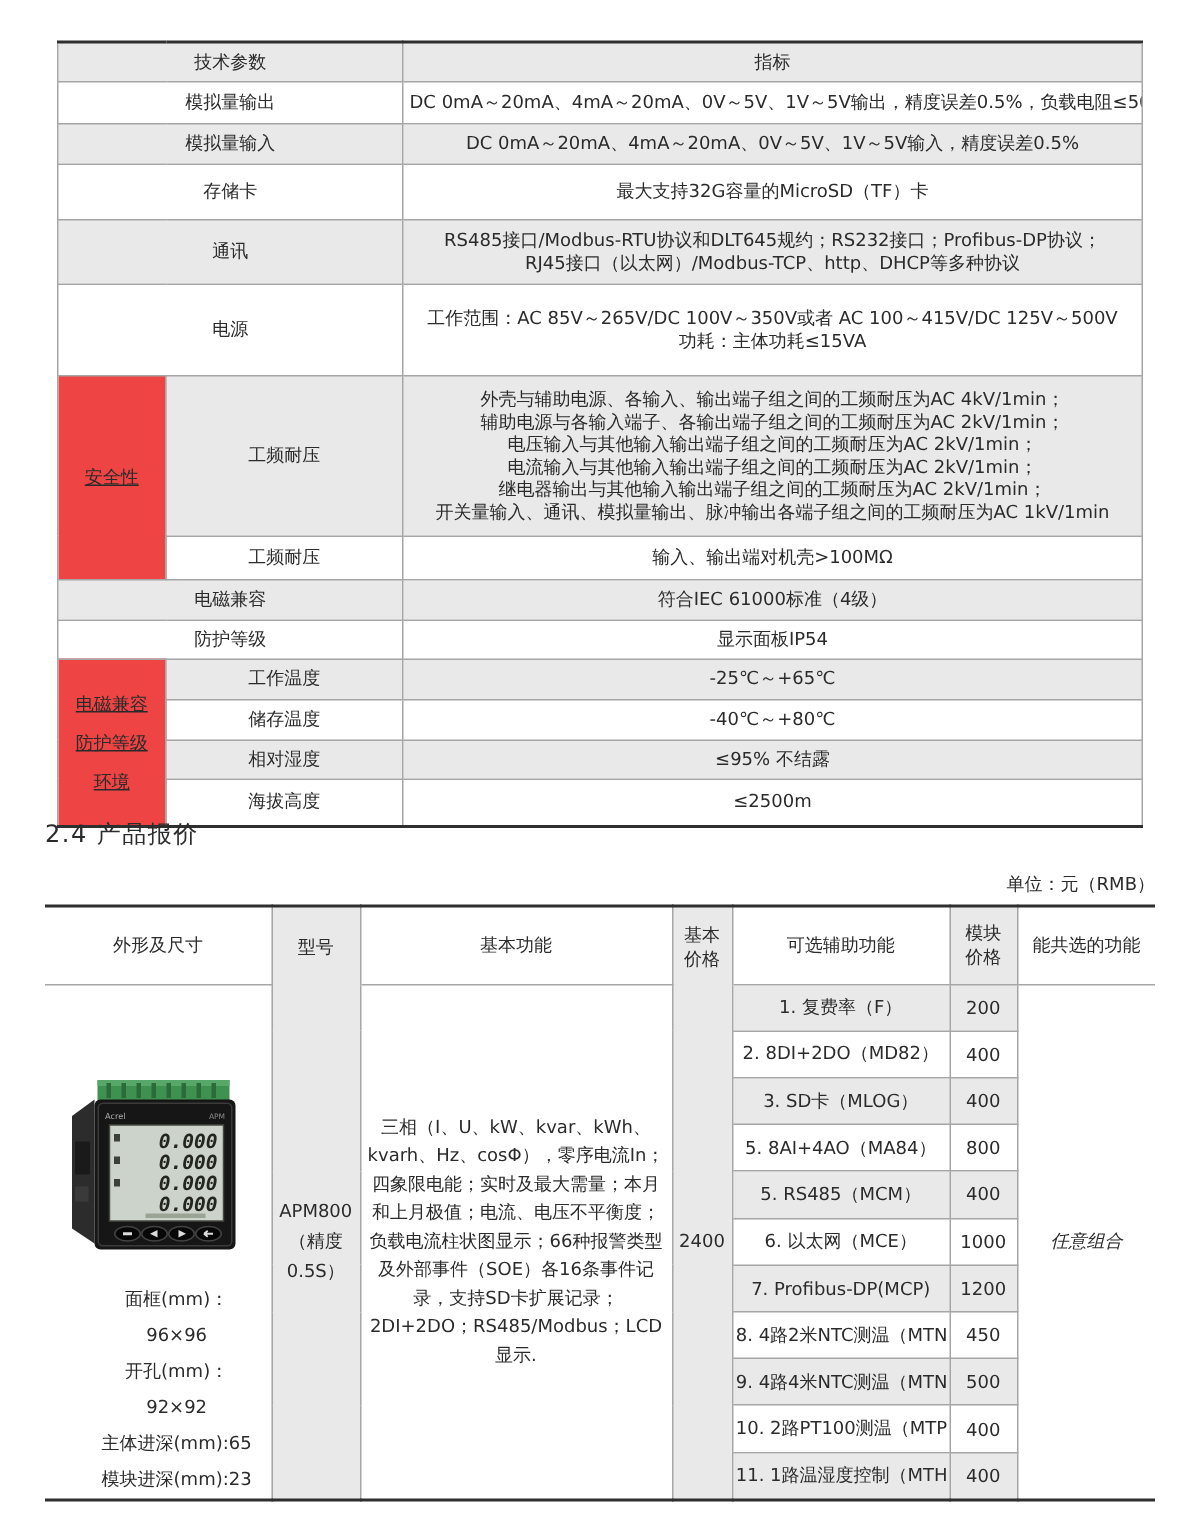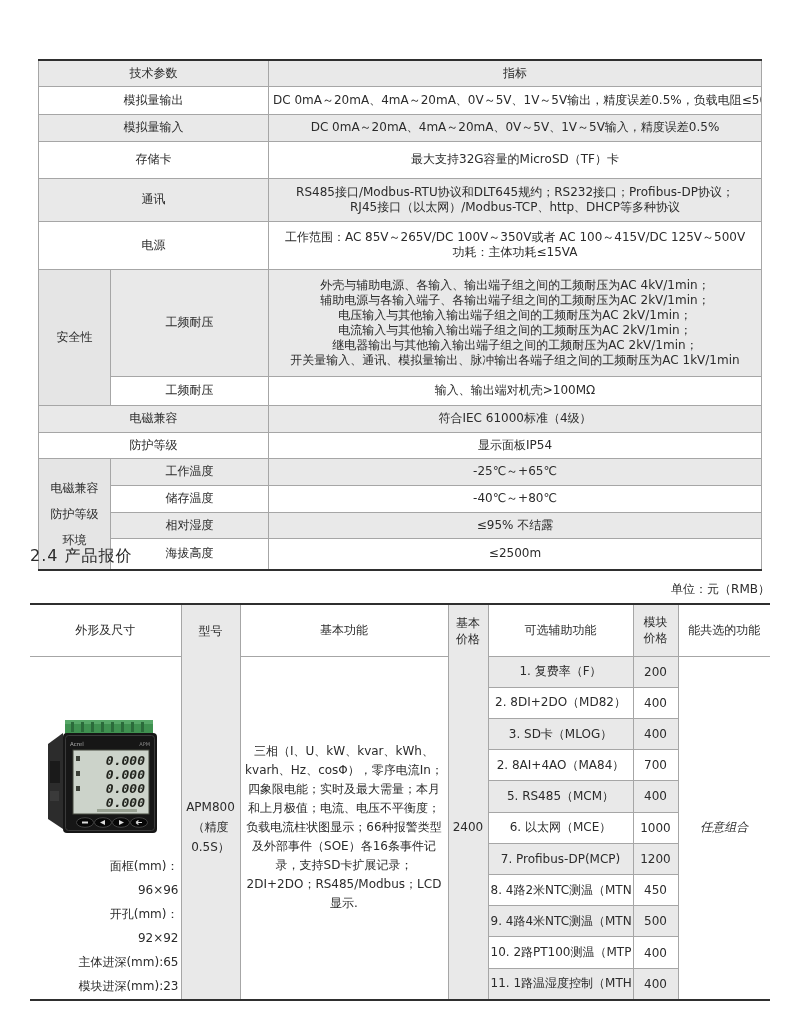--- a/index.html
+++ b/index.html
@@ -2,25 +2,25 @@
 <html><head>
 <meta charset="utf-8">
 <style>
   html,body{margin:0;padding:0;background:#ffffff;}
   body{font-family:"DejaVu Sans","Liberation Sans",sans-serif;color:#2b2b2b;}
   .wrap{position:relative;width:800px;height:1019px;background:#fff;overflow:hidden;}
 
   
   table{border-collapse:collapse;table-layout:fixed;}
   .spec{position:absolute;left:38px;top:27px;width:724px;
-        border:1px solid #a6a6a6;border-top:2px solid #2f2f2f;border-bottom:2px solid #2f2f2f;margin-top:32px;}
+        border:1px solid #a6a6a6;border-top:2px solid #2f2f2f;border-bottom:2px solid #2f2f2f;}
   .spec td{border:1px solid #a6a6a6;text-align:center;vertical-align:middle;
            font-size:12px;line-height:15px;padding:1px 4px;}
   .sh{background:#e9e9e9;}
-  .grp{background:#e5e5e5;}
+  .grp{background:#ef4444;text-decoration:underline;}
   .pre{white-space:pre-line;}
   .v{font-size:11.5px;white-space:nowrap;overflow:hidden;}
   .vp{font-size:11.5px;white-space:pre-line;line-height:15.5px;}
   .lbl{font-size:12px;}
 
   
   .sec-title{position:absolute;left:30px;top:546px;font-size:16px;font-weight:normal;letter-spacing:1px;}
   .unit-note{position:absolute;right:30px;top:581px;font-size:12px;}
 
   
@@ -30,21 +30,21 @@
   .price td{border:1px solid #a6a6a6;font-size:12px;text-align:center;vertical-align:middle;padding:1px 2px;}
   .price td.mrg{border-bottom-style:hidden;}
   .price td.mrgup{border-top-style:hidden;}
   .ph{line-height:16px;}
   .aux{text-align:left;font-size:10.7px;white-space:nowrap;overflow:hidden;padding-left:9px;}
   .pr{font-size:11.5px;}
   .func-cell{font-size:11.8px;line-height:19px;text-align:justify;padding:4px 9px;}
   .model-cell{font-size:11.5px;line-height:20px;}
   .photo-cell{vertical-align:top;padding:0;}
   .photo{margin:58px auto 0 auto;width:120px;height:124px;}
-  .dims{white-space:pre-line;text-align:right;font-size:12px;line-height:24px;padding-left:25px;margin-top:14px;}
+  .dims{white-space:pre-line;text-align:center;font-size:12px;line-height:24px;padding-left:25px;margin-top:14px;}
   .comb{font-size:12px;font-style:italic;}
   .bigprice{font-size:12px;}
   .lcd-digit{font-family:"DejaVu Sans Mono","Liberation Mono",monospace;font-weight:bold;font-style:italic;}
 </style>
 </head>
 <body>
 
 <div class="wrap">
 
   <table class="spec">
@@ -68,21 +68,21 @@
     </tr>
     <tr style="height:37px">
       <td colspan="2" class="lbl">存储卡</td>
       <td class="v">最大支持32G容量的MicroSD（TF）卡</td>
     </tr>
     <tr style="height:43px">
       <td colspan="2" class="sh lbl">通讯</td>
       <td class="sh vp">RS485接口/Modbus-RTU协议和DLT645规约；RS232接口；Profibus-DP协议；
 RJ45接口（以太网）/Modbus-TCP、http、DHCP等多种协议</td>
     </tr>
-    <tr style="height:48px">
+    <tr style="height:61px">
       <td colspan="2" class="lbl">电源</td>
       <td class="vp">工作范围：AC 85V～265V/DC 100V～350V或者 AC 100～415V/DC 125V～500V
 功耗：主体功耗≤15VA</td>
     </tr>
     <tr style="height:107px">
       <td rowspan="2" class="grp lbl">安全性</td>
       <td class="sh lbl">工频耐压</td>
       <td class="sh vp">外壳与辅助电源、各输入、输出端子组之间的工频耐压为AC 4kV/1min；
 辅助电源与各输入端子、各输出端子组之间的工频耐压为AC 2kV/1min；
 电压输入与其他输入输出端子组之间的工频耐压为AC 2kV/1min；
@@ -211,22 +211,22 @@
     </tr>
     <tr style="height:30px">
       <td class="aux">2. 8DI+2DO（MD82）</td>
       <td class="pr">400</td>
     </tr>
     <tr style="height:30px">
       <td class="aux sh">3. SD卡（MLOG）</td>
       <td class="pr sh">400</td>
     </tr>
     <tr style="height:30px">
-      <td class="aux">2. 8AI+4AO（MA84）</td>
-      <td class="pr">700</td>
+      <td class="aux">5. 8AI+4AO（MA84）</td>
+      <td class="pr">800</td>
     </tr>
     <tr style="height:30px">
       <td class="aux sh">5. RS485（MCM）</td>
       <td class="pr sh">400</td>
     </tr>
     <tr style="height:30px">
       <td class="aux">6. 以太网（MCE）</td>
       <td class="pr">1000</td>
     </tr>
     <tr style="height:30px">

